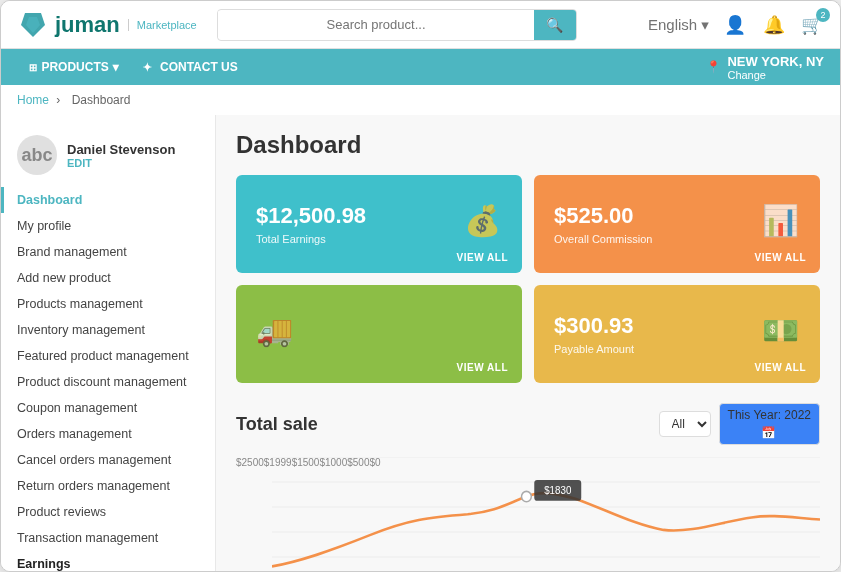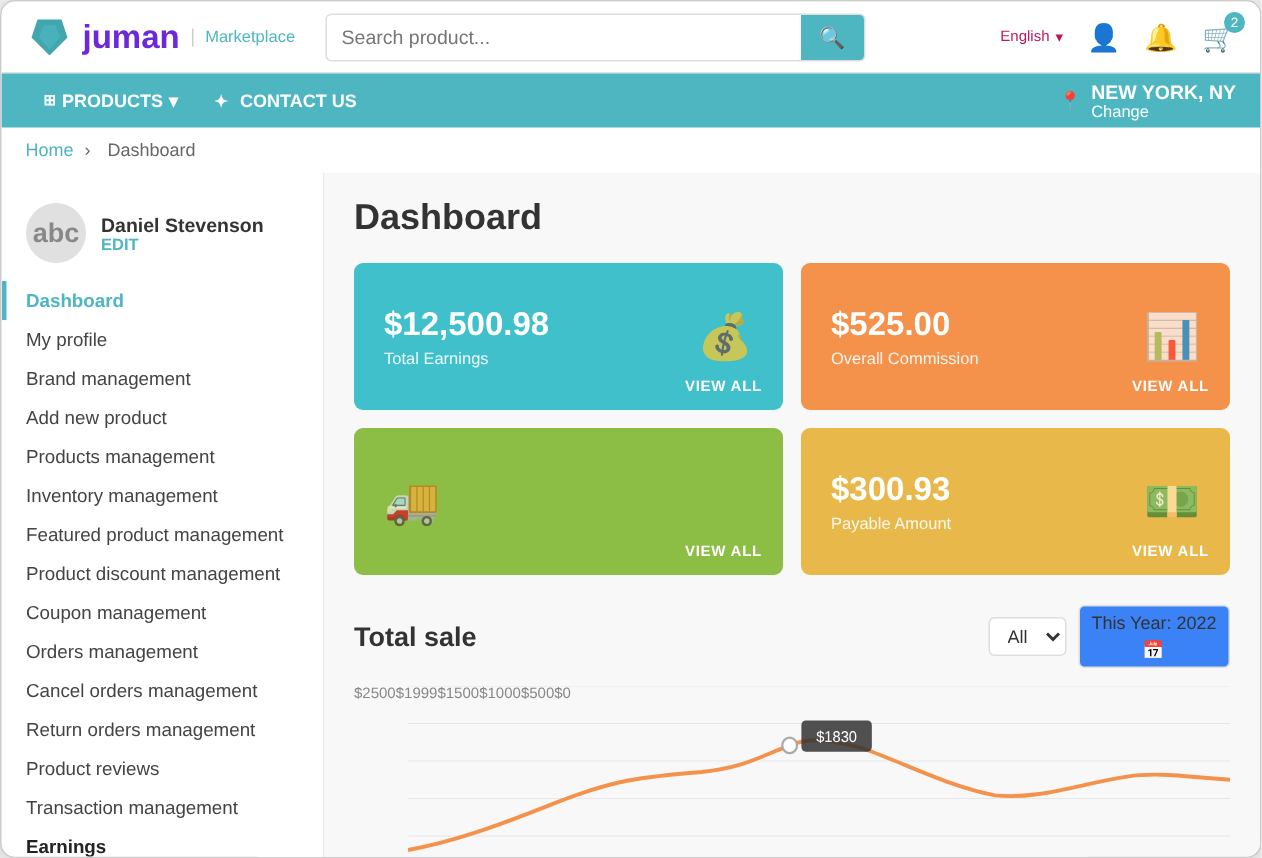--- a/index.html
+++ b/index.html
@@ -3,27 +3,27 @@
   <meta charset="utf-8">
   <style>
     * { box-sizing: border-box; margin: 0; padding: 0; }
     body { font-family: Arial, sans-serif; font-size: 13px; background: #f0f0f0; display: flex; justify-content: center; align-items: center; min-height: 100vh; }
     .browser-frame { width: 841px; height: 572px; background: #fff; border-radius: 10px; border: 1px solid #ccc; overflow: hidden; display: flex; flex-direction: column; box-shadow: 0 2px 12px rgba(0,0,0,0.15); }
 
     
     .top-nav { background: #fff; display: flex; align-items: center; padding: 0 16px; height: 48px; border-bottom: 1px solid #e0e0e0; flex-shrink: 0; }
     .logo { display: flex; align-items: center; gap: 6px; margin-right: 20px; }
     .logo-icon { width: 32px; height: 32px; }
-    .logo-text { font-size: 22px; font-weight: bold; color: #6d28d9; }
+    .logo-text { font-size: 22px; font-weight: bold; color: #0f766e; }
     .logo-marketplace { color: #4db6c1; font-size: 11px; border-left: 1px solid #ccc; padding-left: 8px; margin-left: 2px; }
     .search-bar { flex: 1; display: flex; align-items: center; border: 1px solid #ddd; border-radius: 4px; overflow: hidden; max-width: 360px; }
-    .search-bar input { flex: 1; border: none; outline: none; padding: 6px 10px; font-size: 13px; color: #999; }
+    .search-bar input { flex: 1; border: none; outline: none; padding: 6px 10px; font-size: 13px; color: #999; text-align: center; }
     .search-btn { background: #4db6c1; border: none; padding: 7px 12px; cursor: pointer; color: #fff; font-size: 14px; }
     .nav-right { display: flex; align-items: center; gap: 16px; margin-left: auto; }
-    .lang-selector { display: flex; align-items: center; gap: 4px; font-size: 10px; cursor: pointer; color: #be185d; }
+    .lang-selector { display: flex; align-items: center; gap: 4px; font-size: 15px; cursor: pointer; color: #737373; }
     .nav-icon { font-size: 18px; color: #555; cursor: pointer; position: relative; }
     .cart-badge { position: absolute; top: -6px; right: -6px; background: #4db6c1; color: #fff; border-radius: 50%; font-size: 9px; width: 14px; height: 14px; display: flex; align-items: center; justify-content: center; }
 
     
     .secondary-nav { background: #4db6c1; display: flex; align-items: center; height: 36px; padding: 0 16px; flex-shrink: 0; }
     .sec-nav-item { color: #fff; font-size: 12px; font-weight: bold; display: flex; align-items: center; gap: 4px; cursor: pointer; padding: 0 12px; }
     .sec-nav-item .grid-icon { font-size: 10px; }
     .location-bar { margin-left: auto; display: flex; align-items: center; gap: 6px; color: #fff; font-size: 12px; }
     .location-bar .loc-name { font-weight: bold; font-size: 13px; }
     .location-bar .change { font-size: 11px; }
@@ -47,21 +47,21 @@
     .sidebar-menu li { padding: 6px 16px; cursor: pointer; color: #444; font-size: 12.5px; position: relative; }
     .sidebar-menu li.active { color: #4db6c1; font-weight: bold; border-left: 3px solid #4db6c1; padding-left: 13px; }
     .sidebar-menu li.bold-item { font-weight: bold; color: #222; }
 
     
     .dashboard { flex: 1; padding: 16px 20px; overflow-y: auto; background: #f8f8f8; }
     .dashboard-title { font-size: 24px; font-weight: bold; color: #333; margin-bottom: 16px; }
 
     
     .stat-cards { display: grid; grid-template-columns: 1fr 1fr; gap: 12px; margin-bottom: 20px; }
-    .stat-card { border-radius: 6px; padding: 28px 20px; color: #fff; display: flex; justify-content: space-between; align-items: center; position: relative; }
+    .stat-card { border-radius: 6px; padding: 28px 20px; color: #fff; display: flex; justify-content: space-between; align-items: flex-start; position: relative; }
     .stat-card.teal { background: #3fc0cb; }
     .stat-card.orange { background: #f4914a; }
     .stat-card.green { background: #8cbe46; }
     .stat-card.gold { background: #e8b84b; }
     .stat-amount { font-size: 22px; font-weight: bold; }
     .stat-label { font-size: 11px; margin-top: 4px; opacity: 0.9; }
     .stat-view-all { font-size: 10px; position: absolute; bottom: 10px; right: 14px; font-weight: bold; letter-spacing: 0.5px; cursor: pointer; }
     .stat-icon { font-size: 30px; opacity: 0.7; }
 
     

